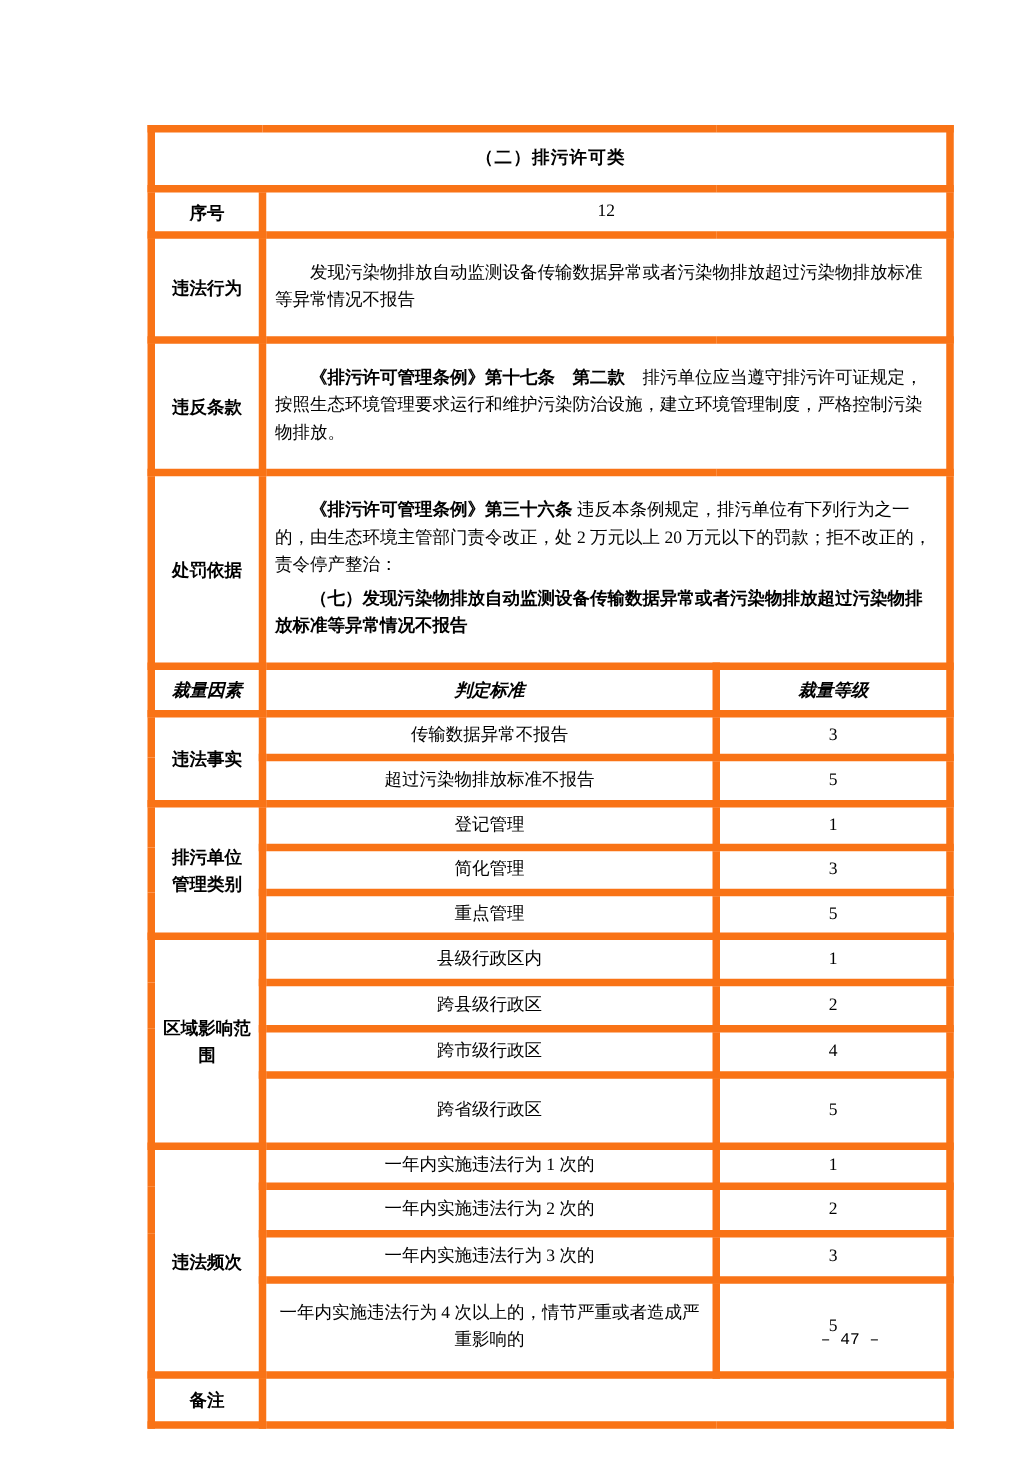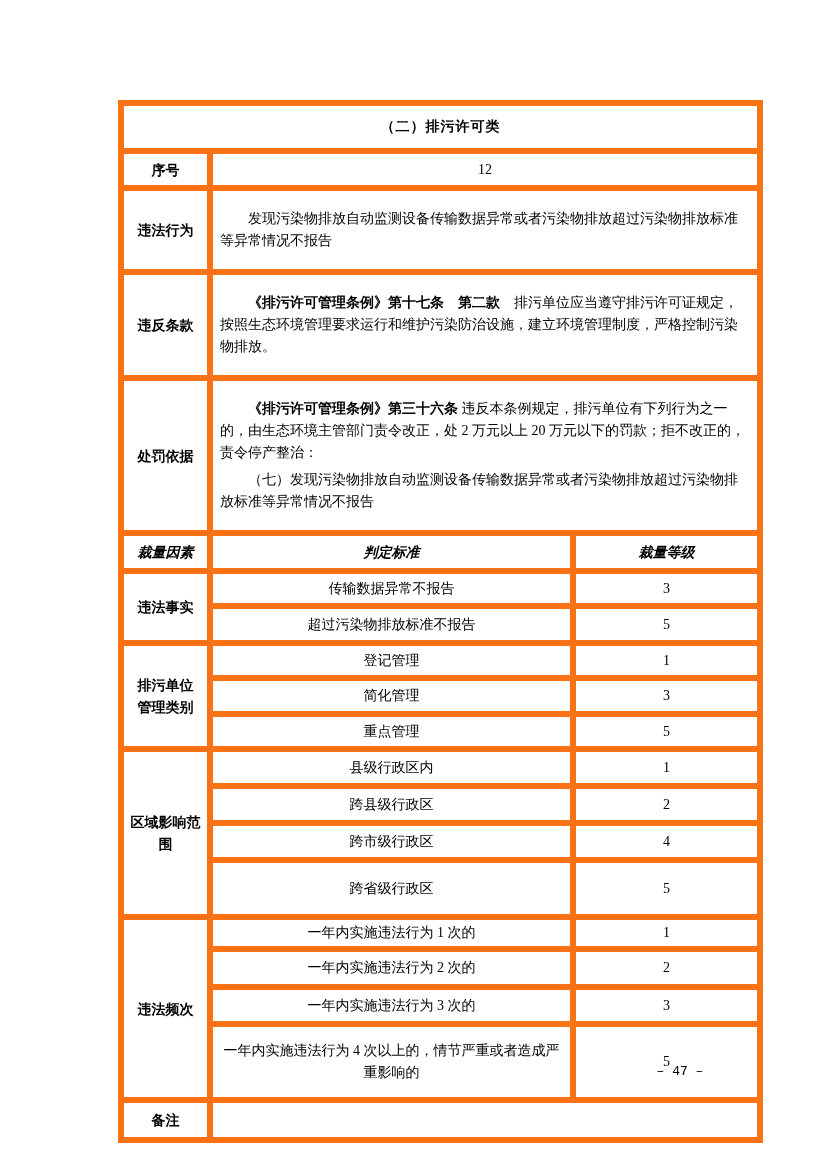--- a/index.html
+++ b/index.html
@@ -64,21 +64,21 @@
     text-align: center;
     font-family: "Liberation Sans", sans-serif;
     font-weight: bold;
     font-size: 14px;
   }
   .body-cell {
     text-align: left;
     padding: 17px 7px;
   }
   .body-cell p { text-indent: 2em; margin: 0; }
-  .body-cell p + p { margin-top: 5px; }
+  .body-cell p + p { margin-top: 5px; font-weight: bold; }
   .body-cell b { font-weight: bold; font-family: Liberation Serif, serif; }
   .center-cell { text-align: center; padding: 2px 6px; }
   .grade-cell  { text-align: center; font-size: 13px; padding: 2px; }
   .serial-cell { text-align: center; font-size: 13px; }
 
   .pagenum {
     position: absolute;
     left: 640px; top: 1064px;
     width: 80px;
     text-align: center;

